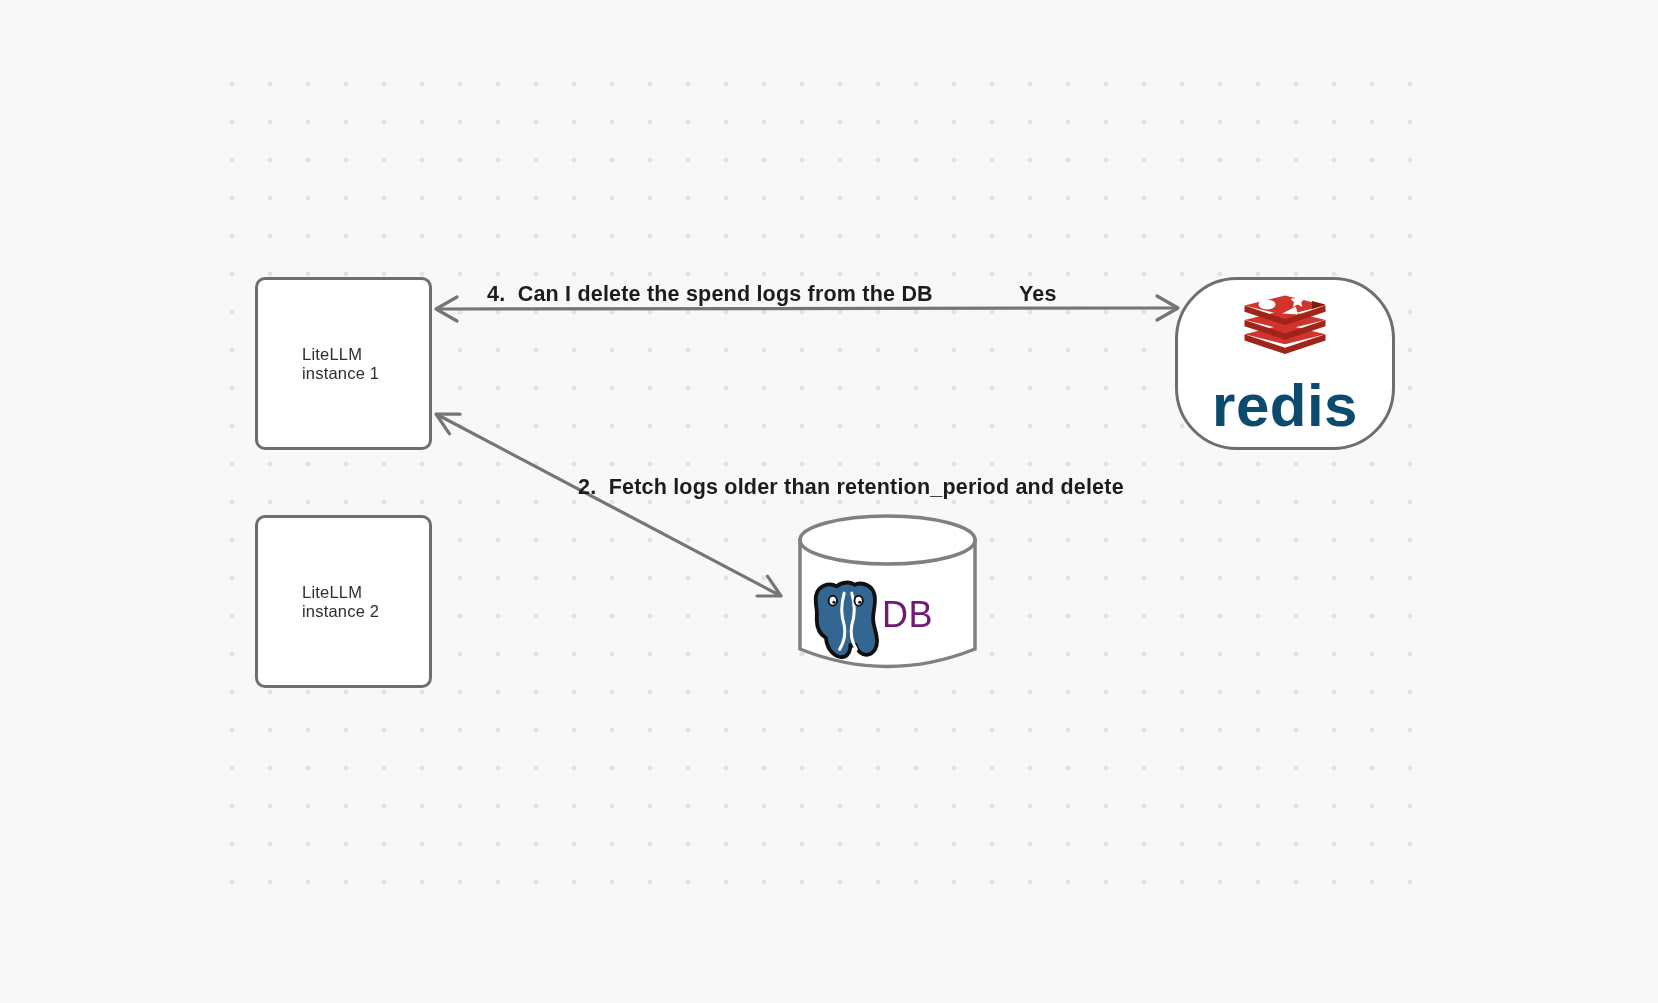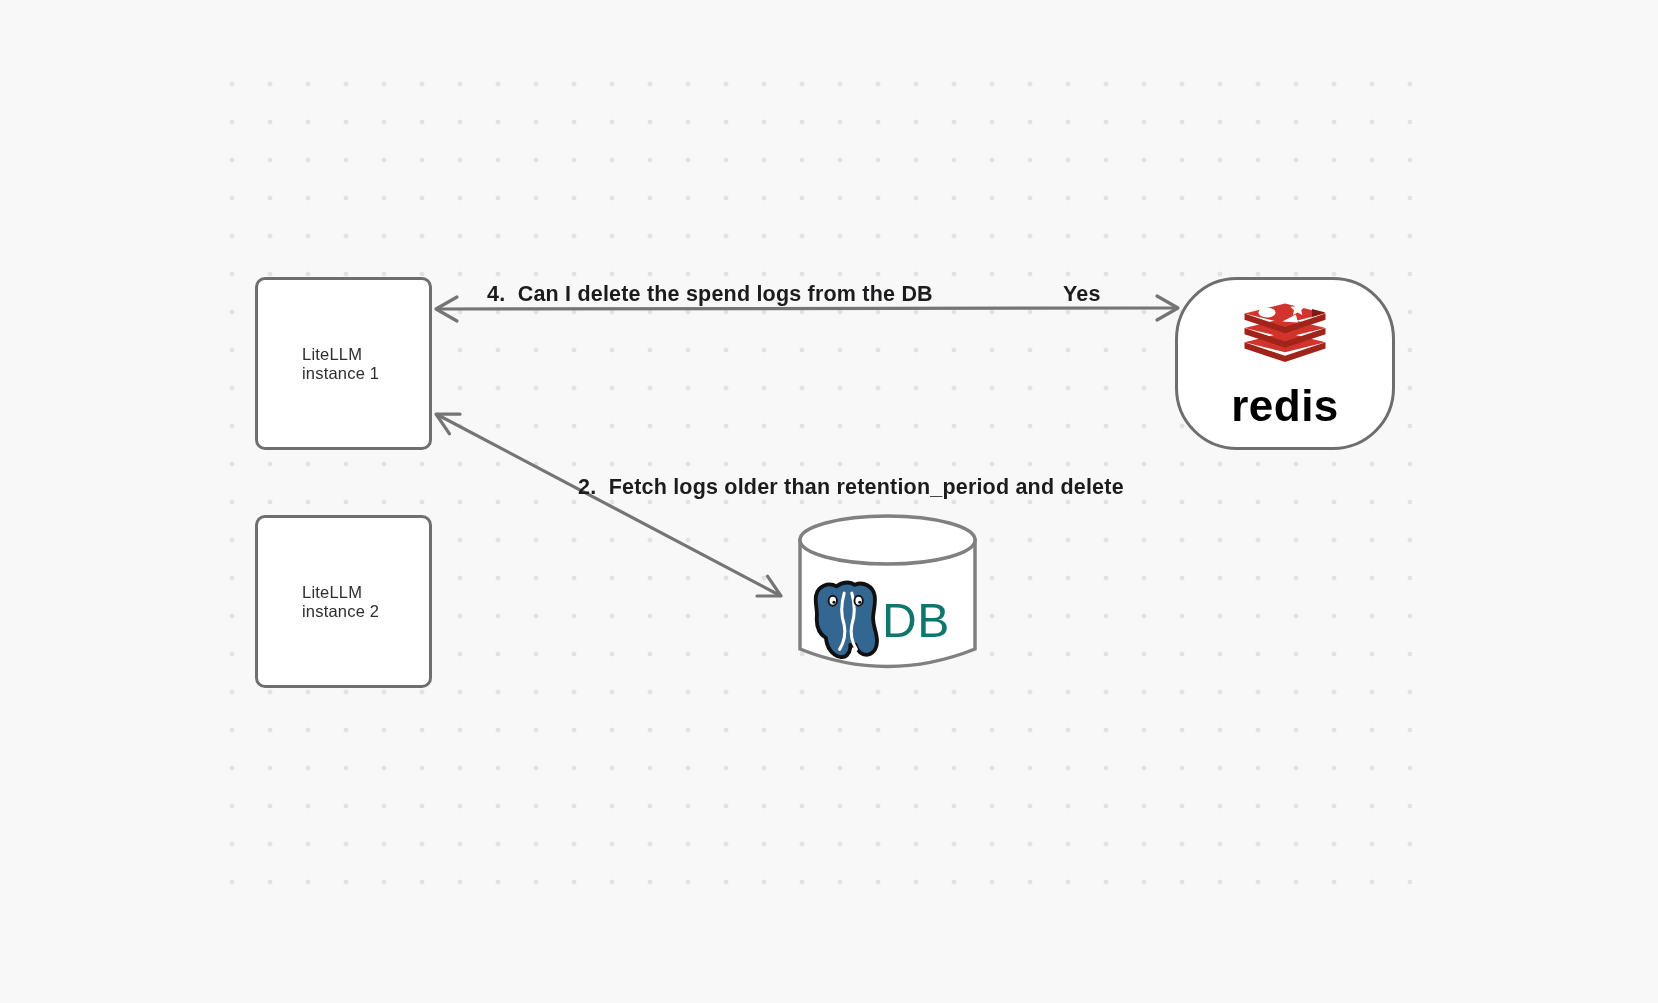--- a/index.html
+++ b/index.html
@@ -25,37 +25,37 @@
   .box-1 { left:255px; top:277px; }
   .box-2 { left:255px; top:515px;justify-content:flex-end; }
   .box-3 { left:255px; top:757px; }
   .redis-node {
     position:absolute; left:1175px; top:277px; width:220px; height:173px;
     background:#ffffff; border:3px solid #6e6e6e; border-radius:62px;
     display:flex; flex-direction:column; align-items:center; justify-content:center;
     box-sizing:border-box;
   }
   .redis-wordmark {
-    font-size:44px; font-weight:700; color:#000000; line-height:1;
+    font-size:60px; font-weight:700; color:#0c4a6e; line-height:1;
     letter-spacing:0.5px; margin-top:12px;
   }
   .db-node { position:absolute; left:795px; top:513px; width:185px; height:166px; }
   .db-cyl { position:absolute; left:0; top:0; }
   .pg-icon { position:absolute; left:15px; top:66px; }
   .db-label {
-    position:absolute; left:87px; top:84px; font-size:48px; color:#0f766e;
+    position:absolute; left:87px; top:84px; font-size:36px; color:#701a75;
     line-height:1; letter-spacing:0.5px;
   }
   .edges-svg { position:absolute; left:0; top:0; }
   .edge-label {
     position:absolute; font-size:21.5px; font-weight:700; color:#1c1c1e;
     white-space:pre; letter-spacing:0.2px;
   }
   .edge-label-1 { left:487px; top:282px; }
-  .edge-label-yes { left:1019px; top:282px;margin-left:44px; }
+  .edge-label-yes { left:1019px; top:282px; }
   .edge-label-2 { left:578px; top:455px;margin-top:20px; }
 </style>
 </head>
 <body>
 
 <div class="canvas">
 
   <div class="dot-grid"></div>
 
   <svg class="edges-svg" width="1658" height="1003" viewBox="0 0 1658 1003">

